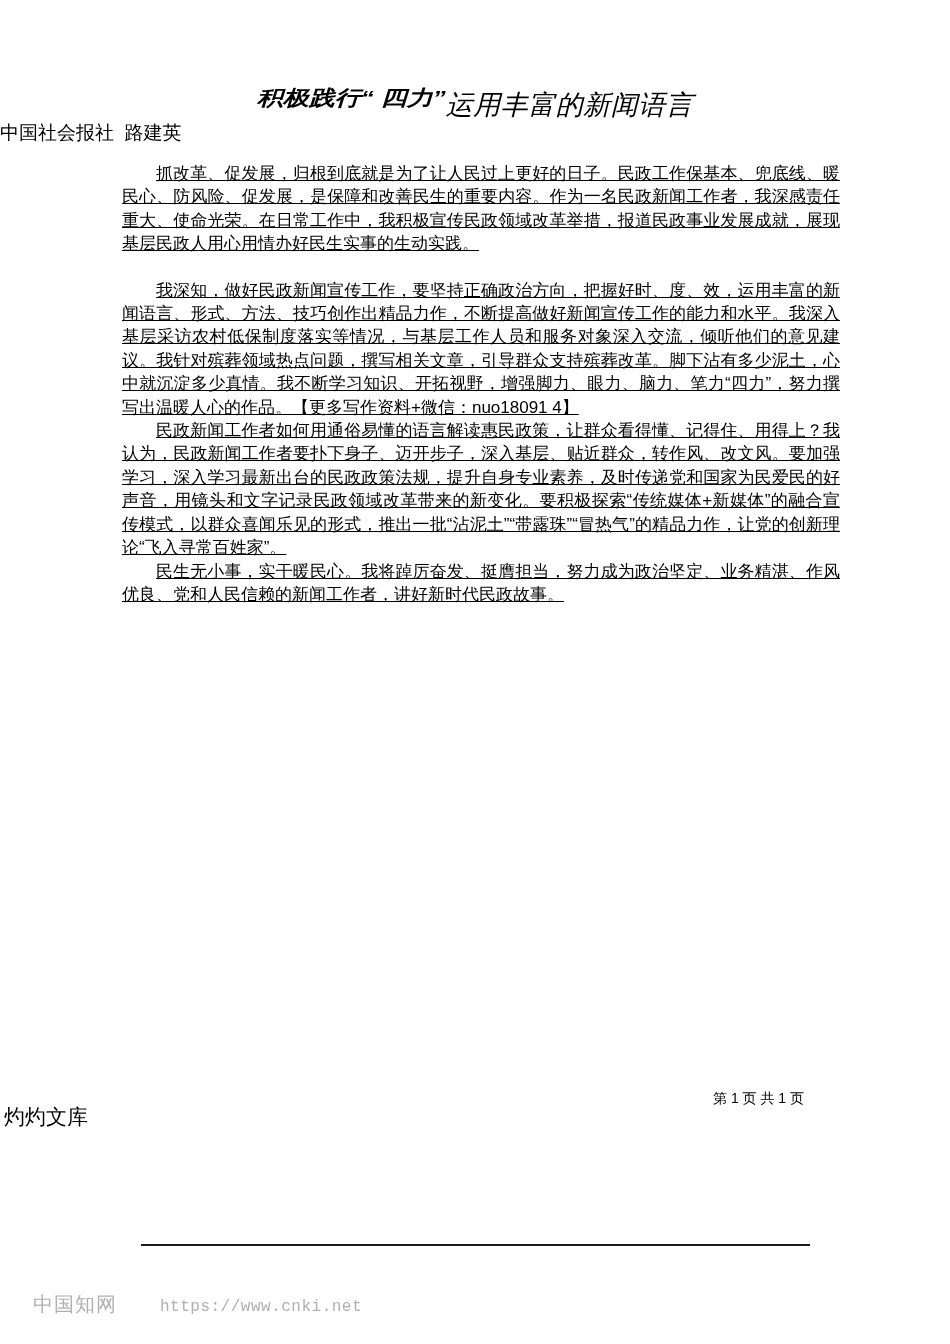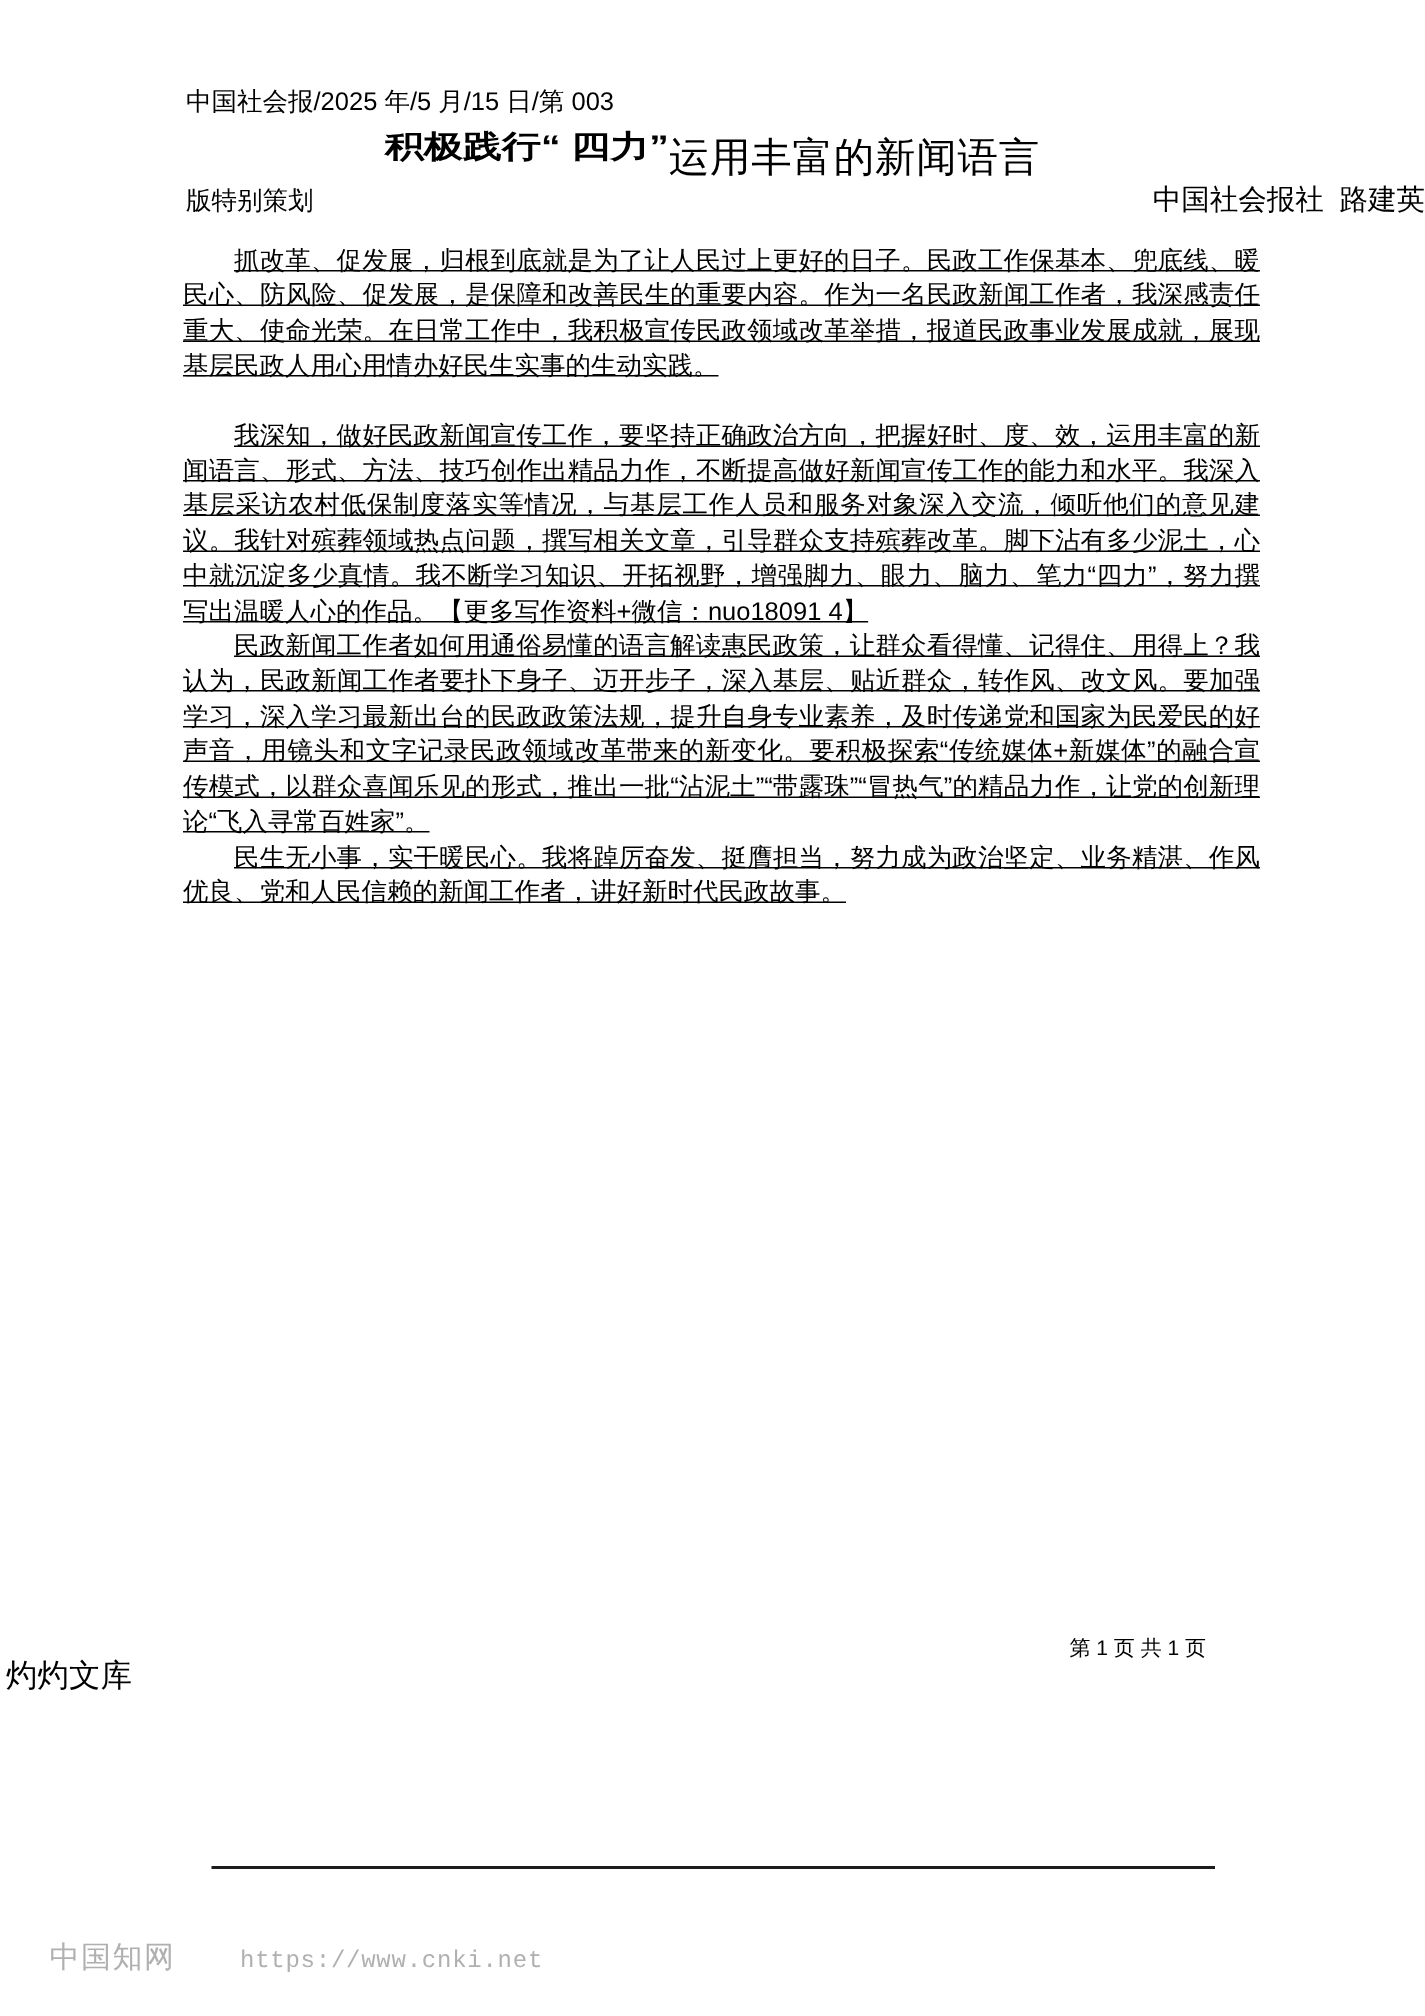--- a/index.html
+++ b/index.html
@@ -31,20 +31,21 @@
 
   
   .title-row {
     position: absolute;
     left: 0;
     top: 84px;
     width: 100%;
     display: flex;
     justify-content: center;
     align-items: flex-start;
+    font-style: italic;
   }
   .title-part1 {
     display: inline-block;
     font-size: 26px;
     font-weight: bold;
     letter-spacing: 0px;
     transform: scaleY(0.8);
     transform-origin: center top;
     white-space: pre;
   }
@@ -54,21 +55,21 @@
     font-weight: normal;
     margin-top: 3px;
     letter-spacing: 0.5px;
     white-space: pre;
   }
   .byline {
     position: absolute;
     left: 0;
     top: 120px;
     width: 100%;
-    text-align: right;
+    text-align: left;
     font-size: 19px;
     white-space: pre;
   }
 
   
   .article-body {
     position: absolute;
     left: 122px;
     top: 162px;
     width: 718px;
@@ -128,24 +129,20 @@
     font-size: 16px;
     letter-spacing: 0.5px;
     margin-left: 17px;
   }
 </style>
 </head>
 <body>
 
 <div class="page">
 
-  <div class="doc-header">
-    <div>中国社会报/2025 年/5 月/15 日/第 003</div>
-    <div>版特别策划</div>
-  </div>
 
   <div class="title-row">
     <span class="title-part1">积极践行“ 四力”</span>
     <span class="title-part2">运用丰富的新闻语言</span>
   </div>
 
   <div class="byline">中国社会报社  路建英</div>
 
   <div class="article-body">
     <p class="gap-after">抓改革、促发展，归根到底就是为了让人民过上更好的日子。民政工作保基本、兜底线、暖民心、防风险、促发展，是保障和改善民生的重要内容。作为一名民政新闻工作者，我深感责任重大、使命光荣。在日常工作中，我积极宣传民政领域改革举措，报道民政事业发展成就，展现基层民政人用心用情办好民生实事的生动实践。</p>

